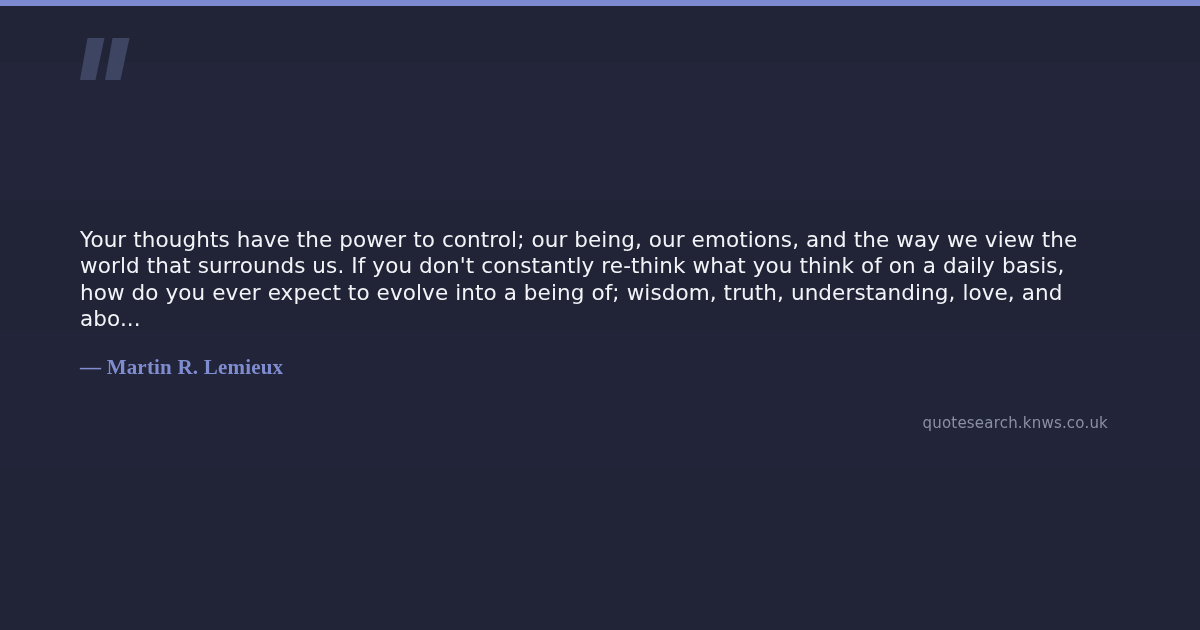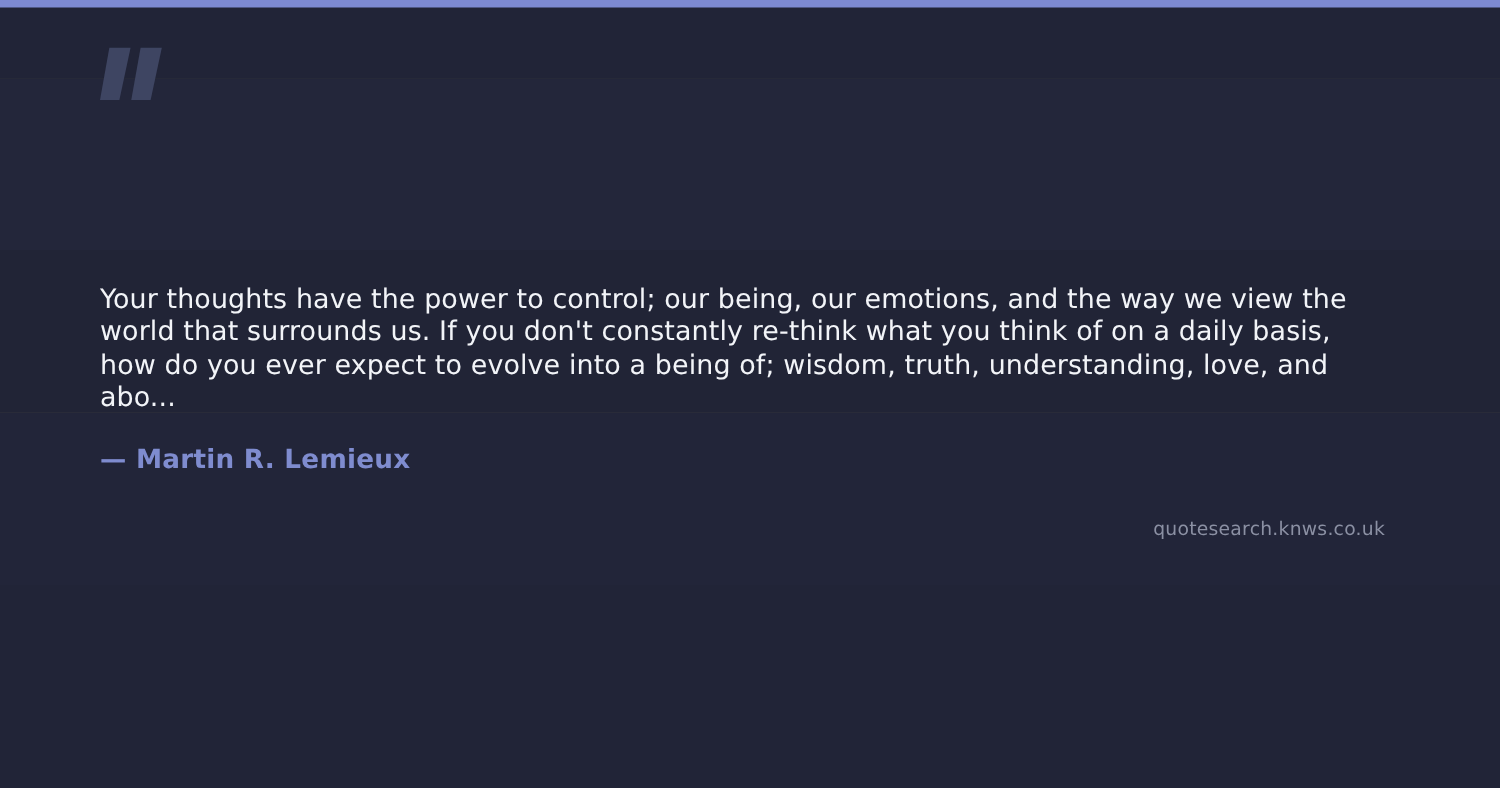--- a/index.html
+++ b/index.html
@@ -13,21 +13,21 @@
     overflow: hidden;
     font-family: "DejaVu Sans", sans-serif;
     background: #212437;
   }
 
   #quote-card {
     position: relative;
     width: 1200px;
     height: 468px;
     box-sizing: border-box;
-    background: #404040;
+    background: #4c1d95;
     overflow: hidden;
   }
 
   
   .band {
     position: absolute;
     left: 0;
     width: 1200px;
     pointer-events: none;
   }
@@ -80,20 +80,21 @@
   #quote-author {
     position: absolute;
     left: 80px;
     top: 355px;
     margin: 0;
     color: #7f8ccf;
     font-size: 21px;
     font-weight: 700;
     letter-spacing: 0.2px;
     white-space: pre;
+    font-family: Liberation Serif, serif;
   }
 
   #site-url {
     position: absolute;
     right: 80px;
     bottom: 24px;
     margin: 12px;
     color: #8b90a3;
     font-size: 15px;
     font-weight: 400;

